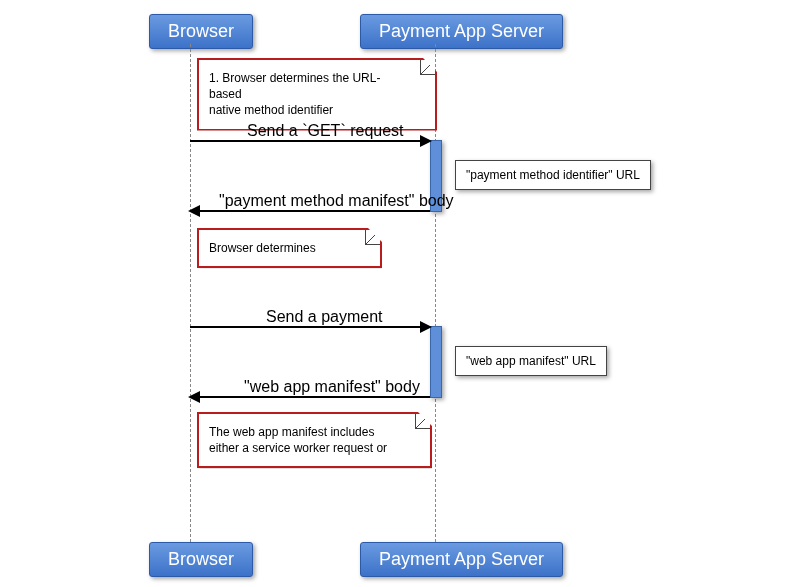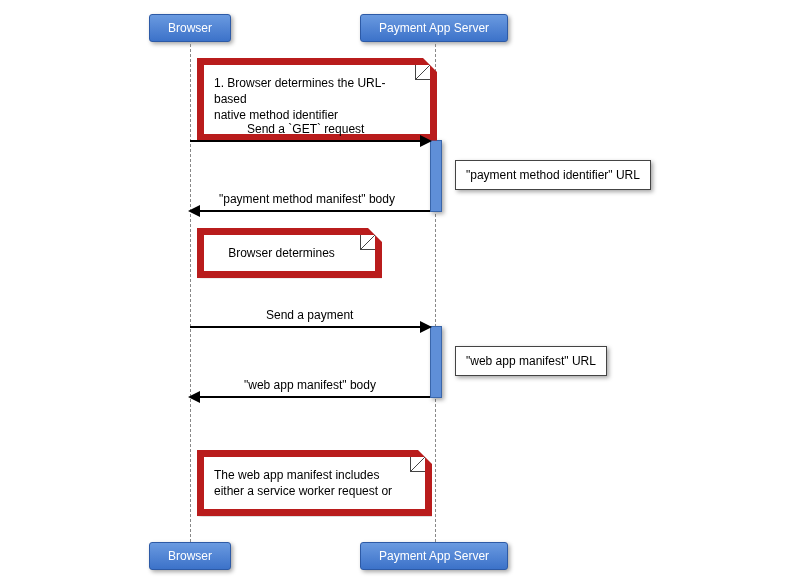--- a/index.html
+++ b/index.html
@@ -1,32 +1,32 @@
 <!DOCTYPE html>
 <html><head>
 <meta charset="utf-8">
 <style>
   body { margin:0; font-family: Verdana, Arial, sans-serif; background:#fff; }
   .canvas { position:relative; width:800px; height:587px; }
   .shadow { filter: drop-shadow(2px 2px 2px rgba(0,0,0,0.35)); }
   .actor {
     position:absolute; padding:6px 18px;
     background: linear-gradient(#6a9ae0,#3c72c9);
-    border:1px solid #2d5aa6; color:#fff; font-size:12px;
+    border:1px solid #2d5aa6; color:#fff; font-size:18px;
     border-radius:3px; text-align:center; white-space:nowrap;
   }
   .lifeline { position:absolute; width:0; border-left:1px dashed #888; }
   .activation { position:absolute; width:10px; background:#5f8fd8; border:1px solid #3a66aa; }
   .msg { position:absolute; height:0; border-top:2px solid #000; }
   .msg .arrowR, .msg .arrowL { position:absolute; width:0;height:0; top:-7px; }
   .msg .arrowR { right:-2px; border-top:6px solid transparent; border-bottom:6px solid transparent; border-left:12px solid #000; }
   .msg .arrowL { left:-2px;  border-top:6px solid transparent; border-bottom:6px solid transparent; border-right:12px solid #000; }
-  .msglabel { position:absolute; font-size:12px; white-space:nowrap; }
+  .msglabel { position:absolute; font-size:16px; white-space:nowrap; }
   .note {
-    position:absolute; background:#fff; border:7px solid #b91c1c;
+    position:absolute; background:#fff; border:2px solid #b91c1c;
     font-size:12px; line-height:1.35; padding:10px 26px 10px 10px;
     box-sizing:border-box;
     clip-path: polygon(0 0, calc(100% - 14px) 0, 100% 14px, 100% 100%, 0 100%);
   }
   .note::after {
     content:""; position:absolute; top:0; right:0; width:14px; height:14px;
     background:linear-gradient(135deg,#fff 49%,#444 50%,#fff 51%);
     border-left:1px solid #444; border-bottom:1px solid #444;
   }
   .snote {
@@ -60,34 +60,34 @@
 </div>
 <div class="msglabel" style="left:247px; top:122px;">Send a `GET` request</div>
 
 <div class="snote shadow" style="left:455px; top:160px;">"payment method identifier" URL</div>
 
 <div class="msg" style="left:190px; top:210px; width:240px;">
   <span class="arrowL"></span>
 </div>
 <div class="msglabel" style="left:219px; top:192px;">"payment method manifest" body</div>
 
-<div class="note shadow" style="left:197px; top:228px; width:185px;text-align:center;">
+<div class="note shadow" style="left:197px; top:228px; width:185px;">
   <span>Browser determines</span><br>
 </div>
 
 <div class="msg" style="left:190px; top:326px; width:240px;">
   <span class="arrowR"></span>
 </div>
 <div class="msglabel" style="left:266px; top:308px;">Send a payment</div>
 
 <div class="snote shadow" style="left:455px; top:346px;">"web app manifest" URL</div>
 
 <div class="msg" style="left:190px; top:396px; width:240px;">
   <span class="arrowL"></span>
 </div>
 <div class="msglabel" style="left:244px; top:378px;">"web app manifest" body</div>
 
-<div class="note shadow" style="left:197px; top:412px; width:235px;margin-top:38px;">
+<div class="note shadow" style="left:197px; top:412px; width:235px;">
   <span>The web app manifest includes</span><br>
   <span>either a service worker request or</span><br>
 </div>
 
 </div>
 
 </body></html>

